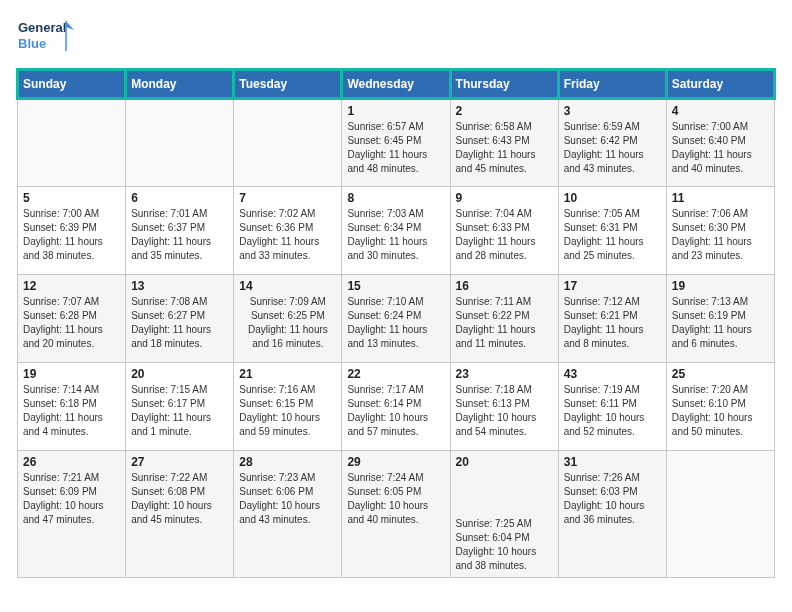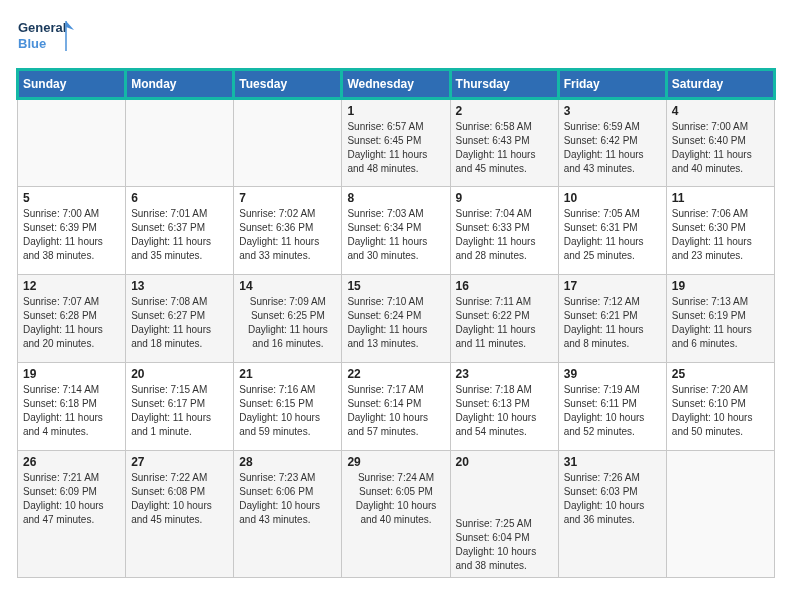--- a/index.html
+++ b/index.html
@@ -270,21 +270,21 @@
 and 57 minutes.</div>
         </td>
         <td>
           <span class="day-number">23</span>
           <div class="day-info" style="white-space: pre-line;">Sunrise: 7:18 AM
 Sunset: 6:13 PM
 Daylight: 10 hours
 and 54 minutes.</div>
         </td>
         <td>
-          <span class="day-number">39</span>
+          <span class="day-number">43</span>
           <div class="day-info" style="white-space: pre-line;">Sunrise: 7:19 AM
 Sunset: 6:11 PM
 Daylight: 10 hours
 and 52 minutes.</div>
         </td>
         <td>
           <span class="day-number">25</span>
           <div class="day-info" style="white-space: pre-line;">Sunrise: 7:20 AM
 Sunset: 6:10 PM
 Daylight: 10 hours
@@ -308,21 +308,21 @@
         </td>
         <td>
           <span class="day-number">28</span>
           <div class="day-info" style="white-space: pre-line;">Sunrise: 7:23 AM
 Sunset: 6:06 PM
 Daylight: 10 hours
 and 43 minutes.</div>
         </td>
         <td>
           <span class="day-number">29</span>
-          <div class="day-info" style="white-space: pre-line; text-align: center;">Sunrise: 7:24 AM
+          <div class="day-info" style="white-space: pre-line;">Sunrise: 7:24 AM
 Sunset: 6:05 PM
 Daylight: 10 hours
 and 40 minutes.</div>
         </td>
         <td>
           <span class="day-number">20</span>
           <div class="day-info" style="white-space: pre-line; margin-top: 48px;">Sunrise: 7:25 AM
 Sunset: 6:04 PM
 Daylight: 10 hours
 and 38 minutes.</div>

